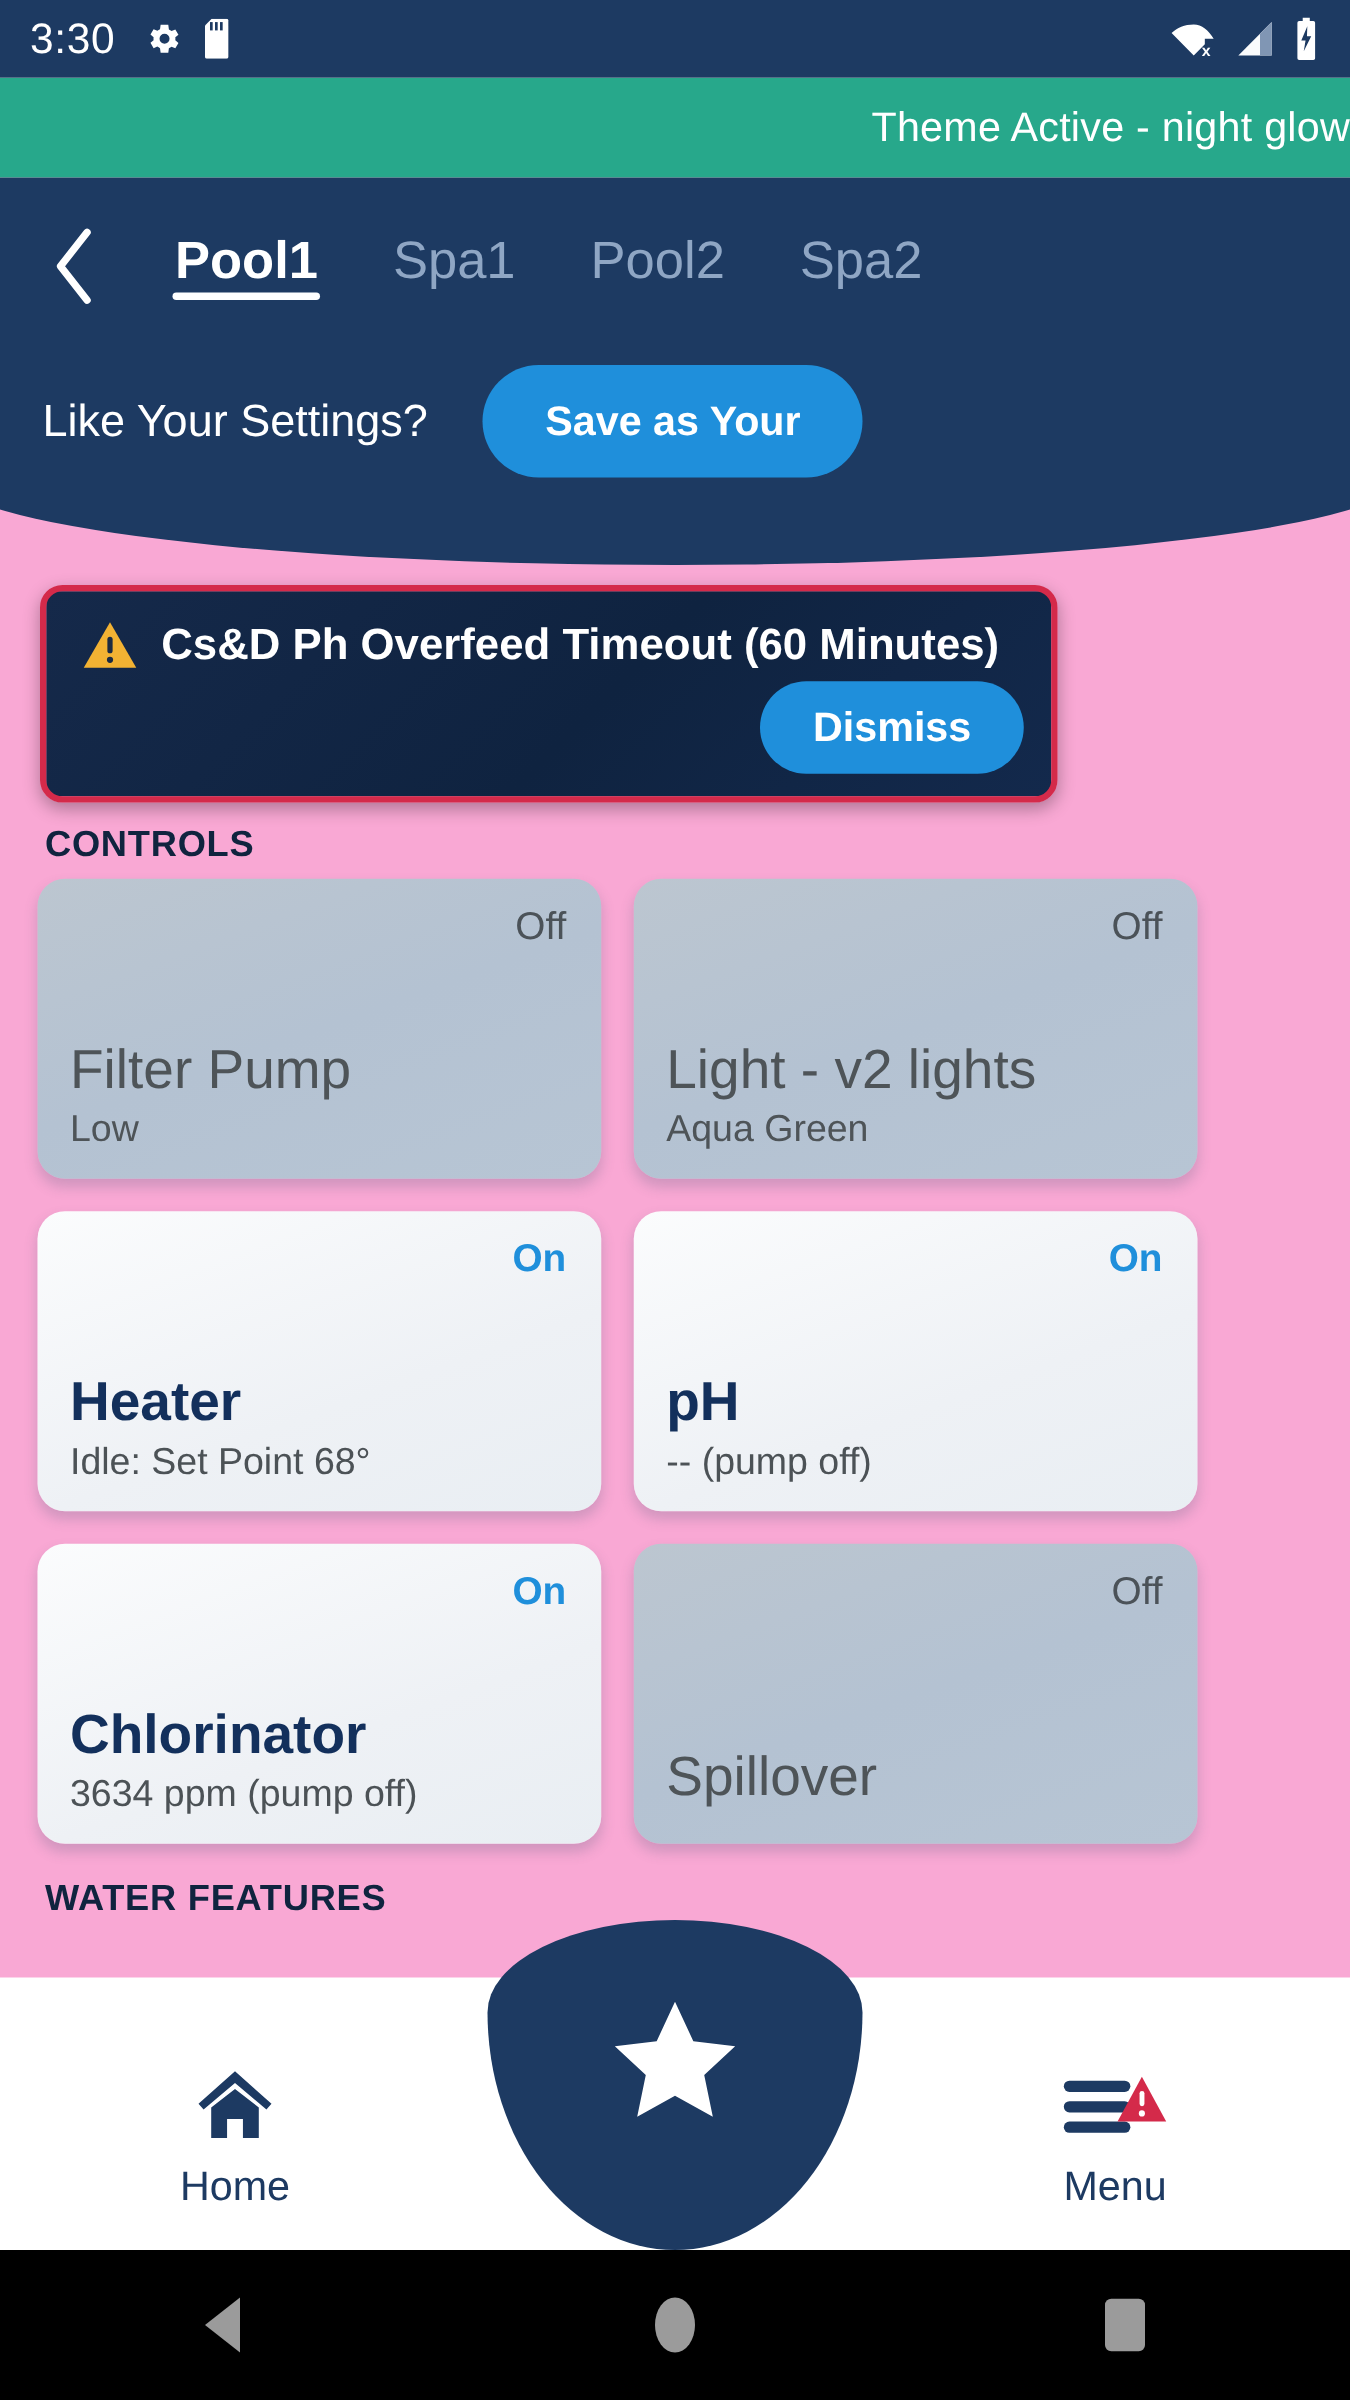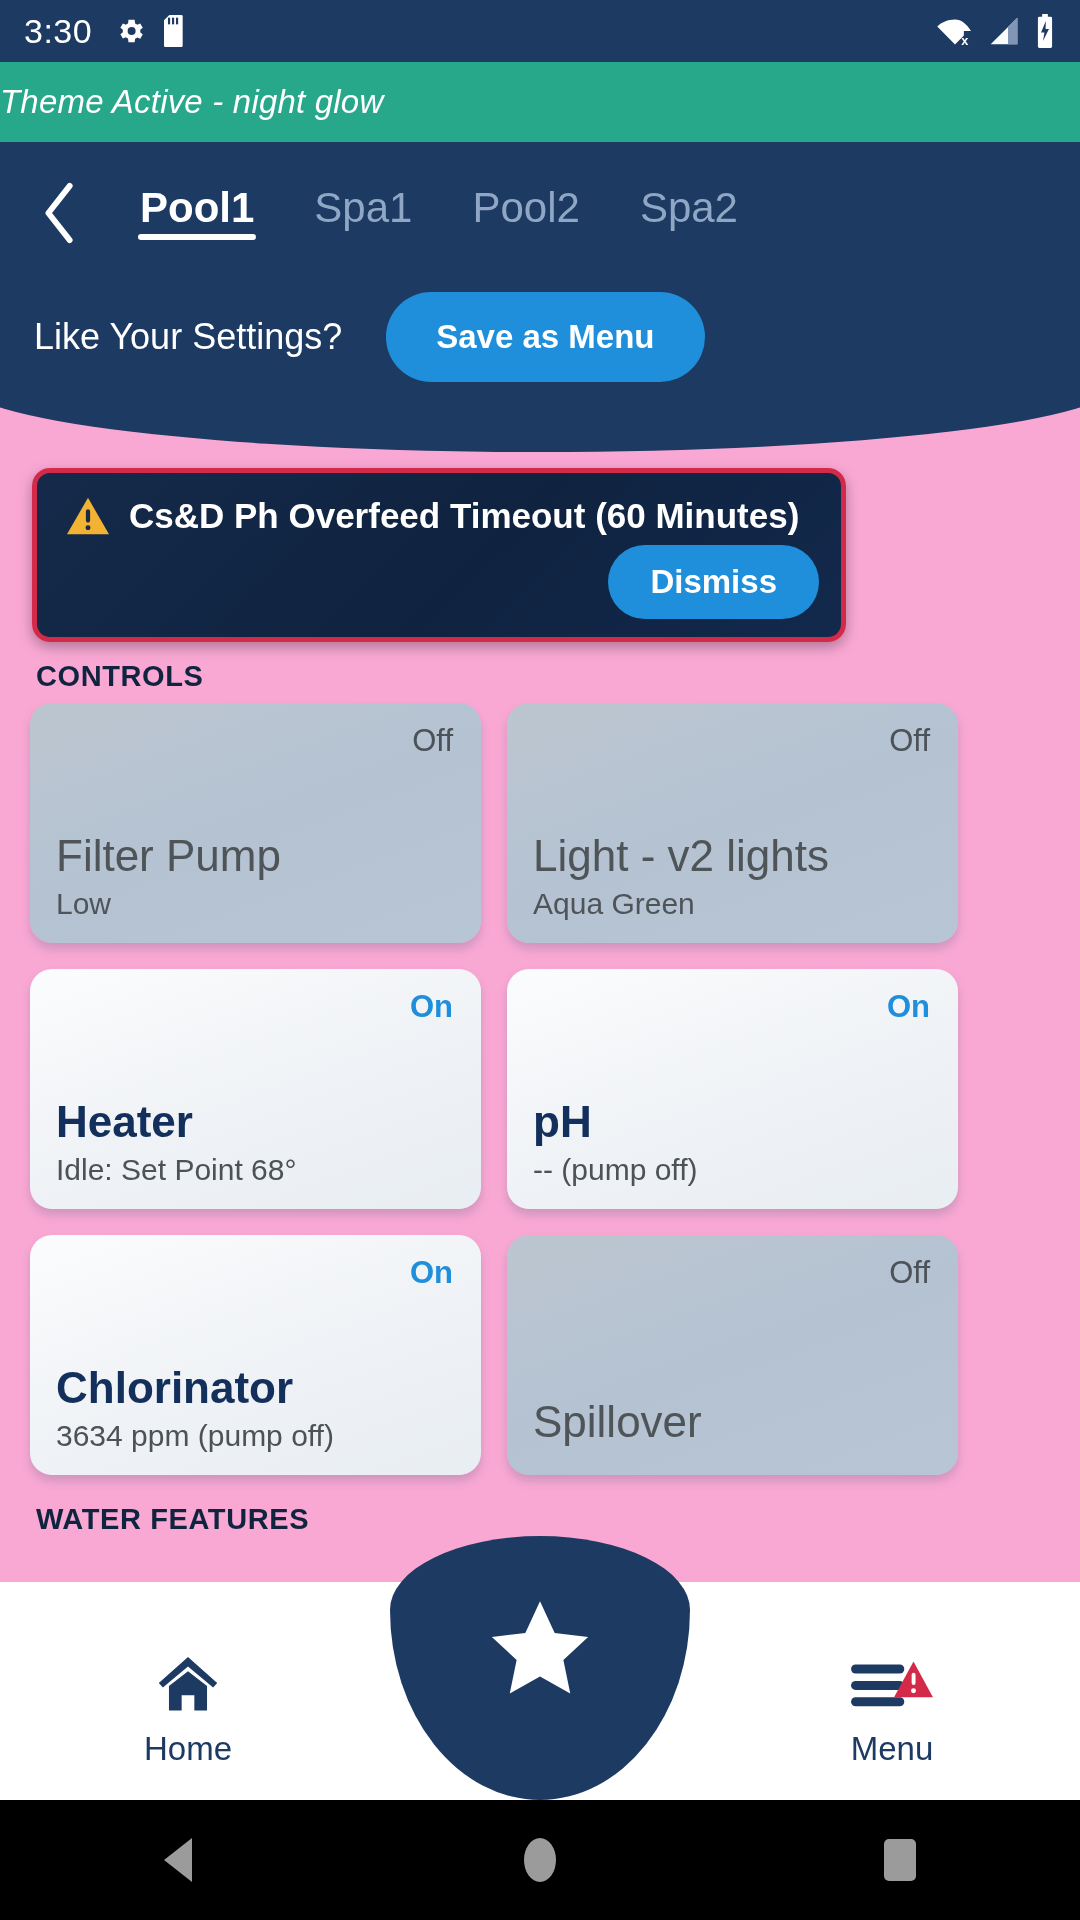--- a/index.html
+++ b/index.html
@@ -20,22 +20,22 @@
   .sb-time{ font-size:34px; font-weight:400; letter-spacing:.5px; }
   .sb-left-icons{ display:flex; align-items:center; gap:18px; margin-left:24px; }
   .sb-spacer{ flex:1 1 auto; }
   .sb-right-icons{ display:flex; align-items:center; gap:14px; }
   .ic{ display:inline-block; line-height:0; }
 
   
   .theme-banner{
     position:absolute; left:0; top:62px; width:1080px; height:80px;
     background:#27a88b; color:#ffffff;
-    display:flex; align-items:center; justify-content:flex-start;
-    font-size:33px; letter-spacing:.2px; z-index:30;font-style:italic;
+    display:flex; align-items:center; justify-content:flex-end;
+    font-size:33px; letter-spacing:.2px; z-index:30;
   }
 
   
   .header{
     position:absolute; left:-40px; top:142px; width:1160px; height:310px;
     background:#1d3a62;
     border-bottom-left-radius:50% 70px;
     border-bottom-right-radius:50% 70px;
     z-index:10;
   }
@@ -218,21 +218,21 @@
         <div class="tab">
           <span>Pool2</span>
         </div>
         <div class="tab">
           <span>Spa2</span>
         </div>
       </div>
 
       <div class="settings-row">
         <span class="settings-q">Like Your Settings?</span>
-        <button class="save-theme-btn">Save as Menu</button>
+        <button class="save-theme-btn">Save as Your</button>
       </div>
 
     </div>
   </div>
 
   <div class="alert-card">
     <div class="alert-row">
       <span class="ic">
         <svg width="46" height="42" viewBox="0 0 24 22">
           <path d="M12 1.5 23 20.5H1Z" fill="#f2b233"></path>

